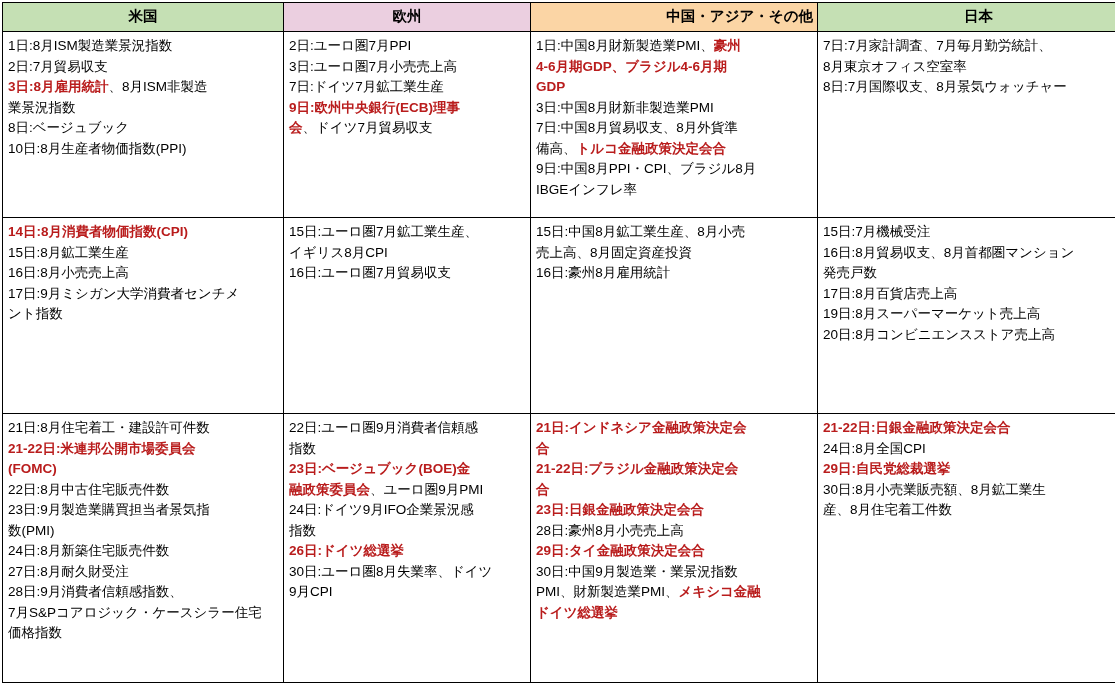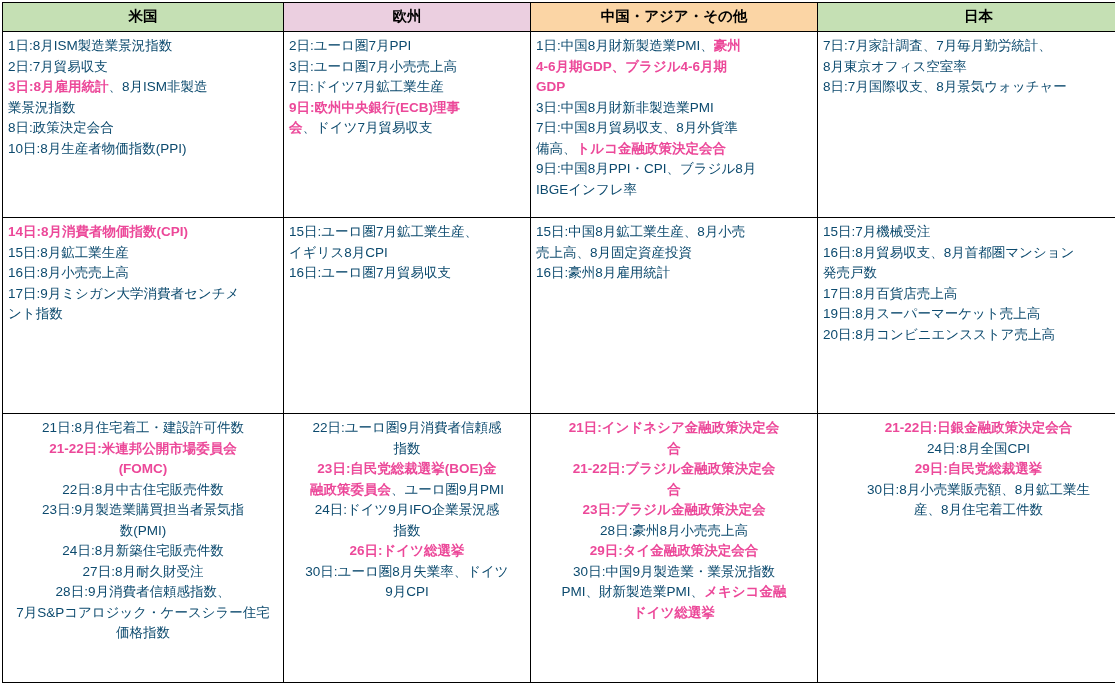--- a/index.html
+++ b/index.html
@@ -33,61 +33,61 @@
     padding: 4px 4px 5px 4px;
     height: 18px;
   }
   .col-us    { width: 272px; }
   .col-eu    { width: 238px; }
   .col-asia  { width: 278px; }
   .col-jp    { width: 313px; }
 
   th.col-us   { background: #c5e0b4; }
   th.col-eu   { background: #ebcfe0; }
-  th.col-asia { background: #fbd5a5; }
+  th.col-asia { background: #fbd5a5; text-align: right; }
   th.col-jp   { background: #c5e0b4; }
 
   .cell-lines {
     line-height: 1.52;
   }
   .line {
     display: block;
   }
   .hl {
-    color: #ec4899;
+    color: #b91c1c;
     font-weight: bold;
   }
   .blk {
-    color: #0c4a6e;
+    color: #000000;
     font-weight: normal;
   }
   tr.row1 td { height: 175px; }
   tr.row2 td { height: 185px; }
-  tr.row3 td { height: 258px; text-align: center; }
+  tr.row3 td { height: 258px; }
 </style>
 </head>
 <body>
 
 <table class="calendar">
   <thead>
     <tr>
       <th class="col-us">米国</th>
       <th class="col-eu">欧州</th>
       <th class="col-asia">中国・アジア・その他</th>
       <th class="col-jp">日本</th>
     </tr>
   </thead>
   <tbody>
     <tr class="row1">
       <td class="col-us cell-lines">
           <span class="line"><span class="blk">1日:8月ISM製造業景況指数</span></span>
           <span class="line"><span class="blk">2日:7月貿易収支</span></span>
           <span class="line"><span class="hl">3日:8月雇用統計</span><span class="blk">、8月ISM非製造</span></span>
           <span class="line"><span class="blk">業景況指数</span></span>
-          <span class="line"><span class="blk">8日:政策決定会合</span></span>
+          <span class="line"><span class="blk">8日:ベージュブック</span></span>
           <span class="line"><span class="blk">10日:8月生産者物価指数(PPI)</span></span>
         </td>
       <td class="col-eu cell-lines">
           <span class="line"><span class="blk">2日:ユーロ圏7月PPI</span></span>
           <span class="line"><span class="blk">3日:ユーロ圏7月小売売上高</span></span>
           <span class="line"><span class="blk">7日:ドイツ7月鉱工業生産</span></span>
           <span class="line"><span class="hl">9日:欧州中央銀行(ECB)理事</span></span>
           <span class="line"><span class="hl">会</span><span class="blk">、ドイツ7月貿易収支</span></span>
         </td>
       <td class="col-asia cell-lines">
@@ -143,34 +143,34 @@
           <span class="line"><span class="blk">数(PMI)</span></span>
           <span class="line"><span class="blk">24日:8月新築住宅販売件数</span></span>
           <span class="line"><span class="blk">27日:8月耐久財受注</span></span>
           <span class="line"><span class="blk">28日:9月消費者信頼感指数、</span></span>
           <span class="line"><span class="blk">7月S&amp;Pコアロジック・ケースシラー住宅</span></span>
           <span class="line"><span class="blk">価格指数</span></span>
         </td>
       <td class="col-eu cell-lines">
           <span class="line"><span class="blk">22日:ユーロ圏9月消費者信頼感</span></span>
           <span class="line"><span class="blk">指数</span></span>
-          <span class="line"><span class="hl">23日:自民党総裁選挙(BOE)金</span></span>
+          <span class="line"><span class="hl">23日:ベージュブック(BOE)金</span></span>
           <span class="line"><span class="hl">融政策委員会</span><span class="blk">、ユーロ圏9月PMI</span></span>
           <span class="line"><span class="blk">24日:ドイツ9月IFO企業景況感</span></span>
           <span class="line"><span class="blk">指数</span></span>
           <span class="line"><span class="hl">26日:ドイツ総選挙</span></span>
           <span class="line"><span class="blk">30日:ユーロ圏8月失業率、ドイツ</span></span>
           <span class="line"><span class="blk">9月CPI</span></span>
         </td>
       <td class="col-asia cell-lines">
           <span class="line"><span class="hl">21日:インドネシア金融政策決定会</span></span>
           <span class="line"><span class="hl">合</span></span>
           <span class="line"><span class="hl">21-22日:ブラジル金融政策決定会</span></span>
           <span class="line"><span class="hl">合</span></span>
-          <span class="line"><span class="hl">23日:ブラジル金融政策決定会</span></span>
+          <span class="line"><span class="hl">23日:日銀金融政策決定会合</span></span>
           <span class="line"><span class="blk">28日:豪州8月小売売上高</span></span>
           <span class="line"><span class="hl">29日:タイ金融政策決定会合</span></span>
           <span class="line"><span class="blk">30日:中国9月製造業・業景況指数</span></span>
           <span class="line"><span class="blk">PMI、財新製造業PMI、</span><span class="hl">メキシコ金融</span></span>
           <span class="line"><span class="hl">ドイツ総選挙</span></span>
         </td>
       <td class="col-jp cell-lines">
           <span class="line"><span class="hl">21-22日:日銀金融政策決定会合</span></span>
           <span class="line"><span class="blk">24日:8月全国CPI</span></span>
           <span class="line"><span class="hl">29日:自民党総裁選挙</span></span>

